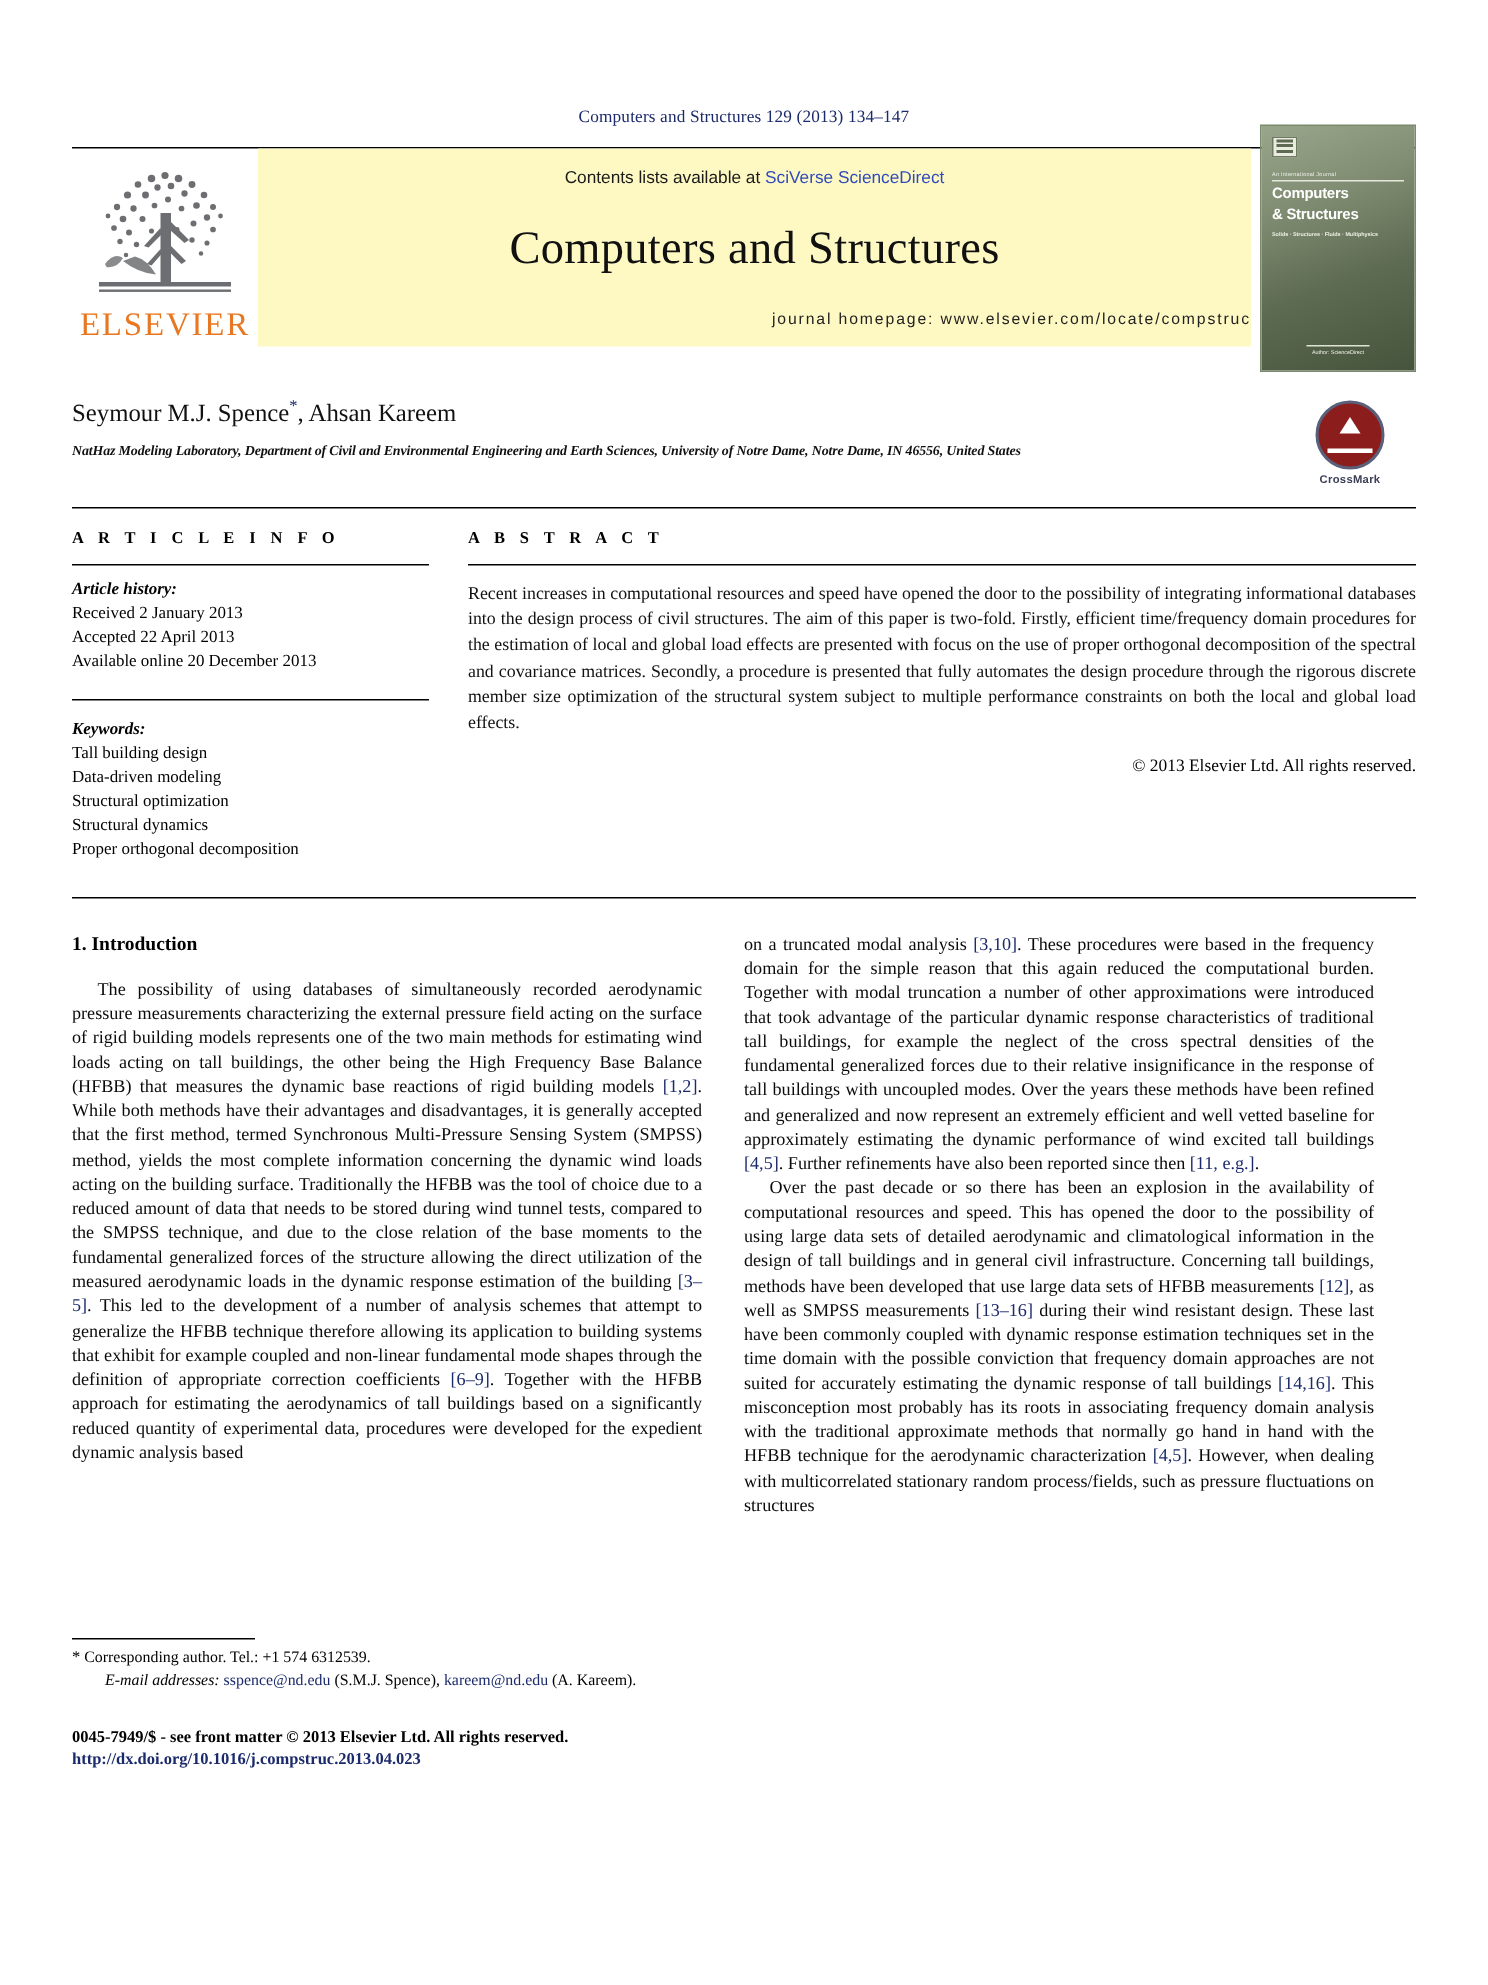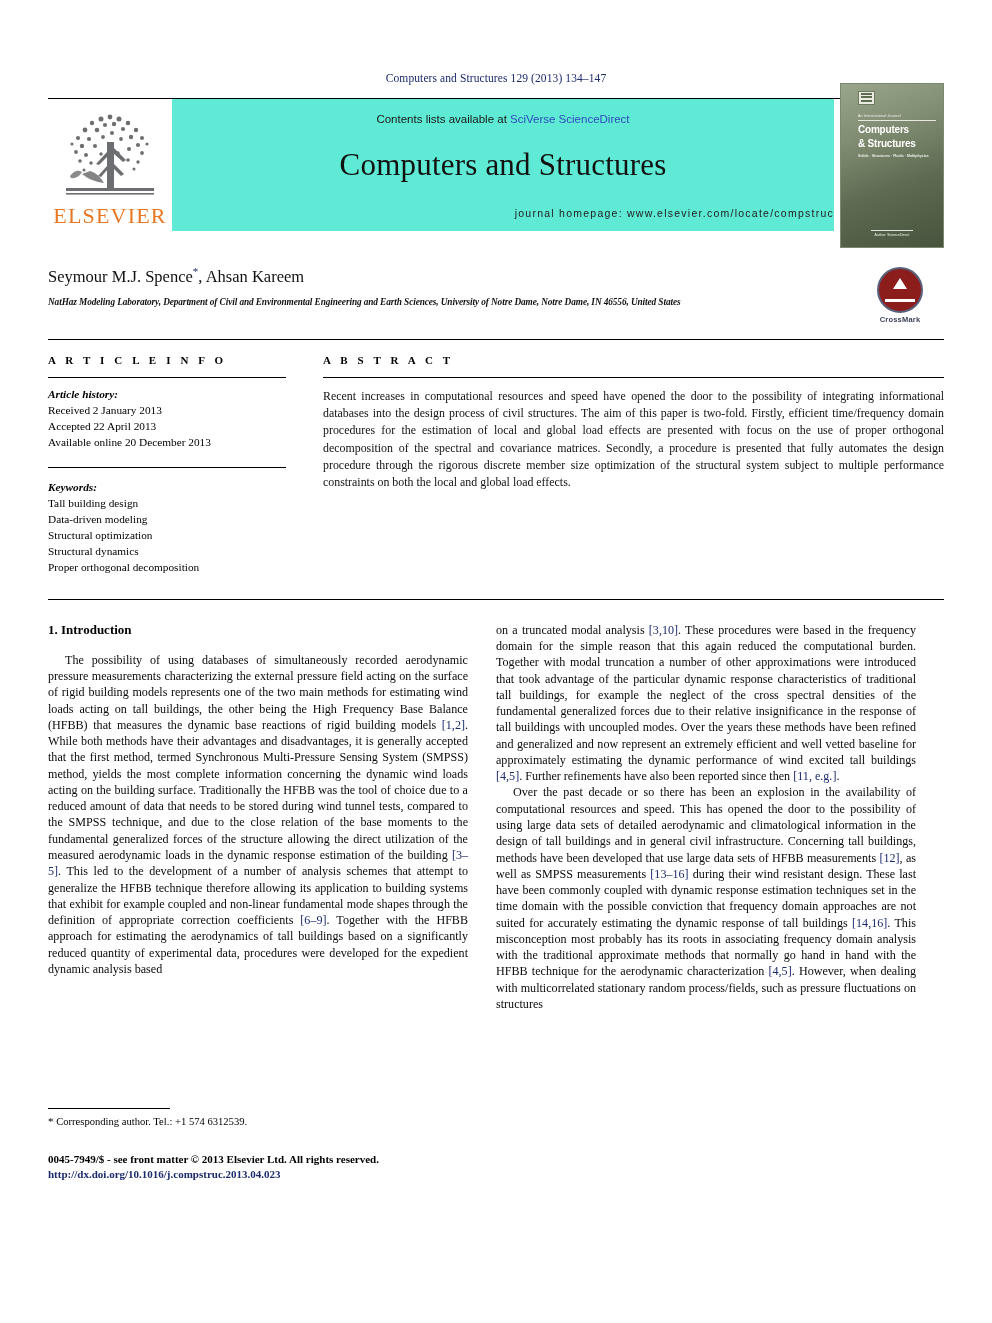--- a/index.html
+++ b/index.html
@@ -65,21 +65,21 @@
     font-family: "Liberation Serif", serif;
     font-size: 22px;
     letter-spacing: 1.2px;
     color: #E87722;
     line-height: 1;
     margin-top: 1px;
   }
 
   .banner {
     flex: 1 1 auto;
-    background: #5eead4;
+    background: #fef9c3;
     position: relative;
     display: flex;
     flex-direction: column;
     align-items: center;
     justify-content: flex-start;
     padding-top: 14px;
     box-sizing: border-box;
   }
   .contents-line {
     font-family: "Liberation Sans", sans-serif;
@@ -111,21 +111,21 @@
   .cover-thumb {
     width: 104px;
     flex: 0 0 104px;
     margin-left: 6px;
     height: 165px;
     align-self: center;
     background: linear-gradient(160deg, #9aa68c 0%, #808d72 30%, #5d6b52 62%, #47543d 100%);
     border: 1px solid #7b8a6f;
     box-sizing: border-box;
     position: relative;
-    padding: 7px 7px 0 17px;
+    padding: 7px 7px 0 7px;
   }
   .cover-badge {
     width: 17px; height: 14px;
     background: #e9ecdf;
     border: 1px solid #6e7a62;
     box-sizing: border-box;
   }
   .cover-badge i {
     display:block; height:2px; background:#5e6a52; margin:1.4px 1.6px 0 1.6px;
   }
@@ -226,21 +226,21 @@
     font-size: 9.3px;
     margin-top: 10px;
     color: #111;
     letter-spacing: -.1px;
   }
 
   
   .info-abstract {
     margin-top: 32px;
     display: flex;
-    gap: 37px;
+    gap: 26px;
     border-top: 1.4px solid #000;
     padding-top: 14px;
   }
   .col-info { width: 238px; flex: 0 0 238px; }
   .col-abstract { flex: 1 1 auto; }
 
   .sec-head {
     font-family: "Liberation Serif", serif;
     font-weight: bold;
     font-size: 11px;
@@ -467,38 +467,43 @@
           <div>Structural dynamics</div>
           <div>Proper orthogonal decomposition</div>
         </div>
       </div>
     </div>
 
     <div class="col-abstract">
       <div class="sec-head">A B S T R A C T</div>
       <div class="hr-thin"></div>
       <div class="abstract-body">Recent increases in computational resources and speed have opened the door to the possibility of integrating informational databases into the design process of civil structures. The aim of this paper is two-fold. Firstly, efficient time/frequency domain procedures for the estimation of local and global load effects are presented with focus on the use of proper orthogonal decomposition of the spectral and covariance matrices. Secondly, a procedure is presented that fully automates the design procedure through the rigorous discrete member size optimization of the structural system subject to multiple performance constraints on both the local and global load effects.</div>
+      <div class="copyright">© 2013 Elsevier Ltd. All rights reserved.</div>
     </div>
 
   </div>
 
   <div class="body-rule"></div>
 
   <div class="body-cols">
 
     <div class="bcol left" style="height:560px">
       <h2 class="num-head">1. Introduction</h2>
       <p class="bt"><span>The possibility of using databases of simultaneously recorded aerodynamic pressure measurements characterizing the external pressure field acting on the surface of rigid building models represents one of the two main methods for estimating wind loads acting on tall buildings, the other being the High Frequency Base Balance (HFBB) that measures the dynamic base reactions of rigid building models </span><span class="cite">[1,2]</span><span>. While both methods have their advantages and disadvantages, it is generally accepted that the first method, termed Synchronous Multi-Pressure Sensing System (SMPSS) method, yields the most complete information concerning the dynamic wind loads acting on the building surface. Traditionally the HFBB was the tool of choice due to a reduced amount of data that needs to be stored during wind tunnel tests, compared to the SMPSS technique, and due to the close relation of the base moments to the fundamental generalized forces of the structure allowing the direct utilization of the measured aerodynamic loads in the dynamic response estimation of the building </span><span class="cite">[3–5]</span><span>. This led to the development of a number of analysis schemes that attempt to generalize the HFBB technique therefore allowing its application to building systems that exhibit for example coupled and non-linear fundamental mode shapes through the definition of appropriate correction coefficients </span><span class="cite">[6–9]</span><span>. Together with the HFBB approach for estimating the aerodynamics of tall buildings based on a significantly reduced quantity of experimental data, procedures were developed for the expedient dynamic analysis based</span></p>
 
       <div class="footnote-zone">
         <div class="fn-rule"></div>
         <div class="fn">
           <span class="star">*</span>
           <span>Corresponding author. Tel.: +1 574 6312539.</span>
         </div>
+        <div class="fn-emails">
+          <span class="lbl">E-mail addresses:</span>
+          <span class="mail">sspence@nd.edu</span><span> (S.M.J. Spence), </span><span class="mail">kareem@nd.edu</span><span> (A. Kareem).</span>
+        </div>
 
         <div class="imprint">
           <div>0045-7949/$ - see front matter © 2013 Elsevier Ltd. All rights reserved.</div>
           <div class="doi">http://dx.doi.org/10.1016/j.compstruc.2013.04.023</div>
         </div>
       </div>
     </div>
 
     <div class="bcol right">
       <p class="bt" style="text-indent:0"><span>on a truncated modal analysis </span><span class="cite">[3,10]</span><span>. These procedures were based in the frequency domain for the simple reason that this again reduced the computational burden. Together with modal truncation a number of other approximations were introduced that took advantage of the particular dynamic response characteristics of traditional tall buildings, for example the neglect of the cross spectral densities of the fundamental generalized forces due to their relative insignificance in the response of tall buildings with uncoupled modes. Over the years these methods have been refined and generalized and now represent an extremely efficient and well vetted baseline for approximately estimating the dynamic performance of wind excited tall buildings </span><span class="cite">[4,5]</span><span>. Further refinements have also been reported since then </span><span class="cite">[11, e.g.]</span><span>.</span></p>

